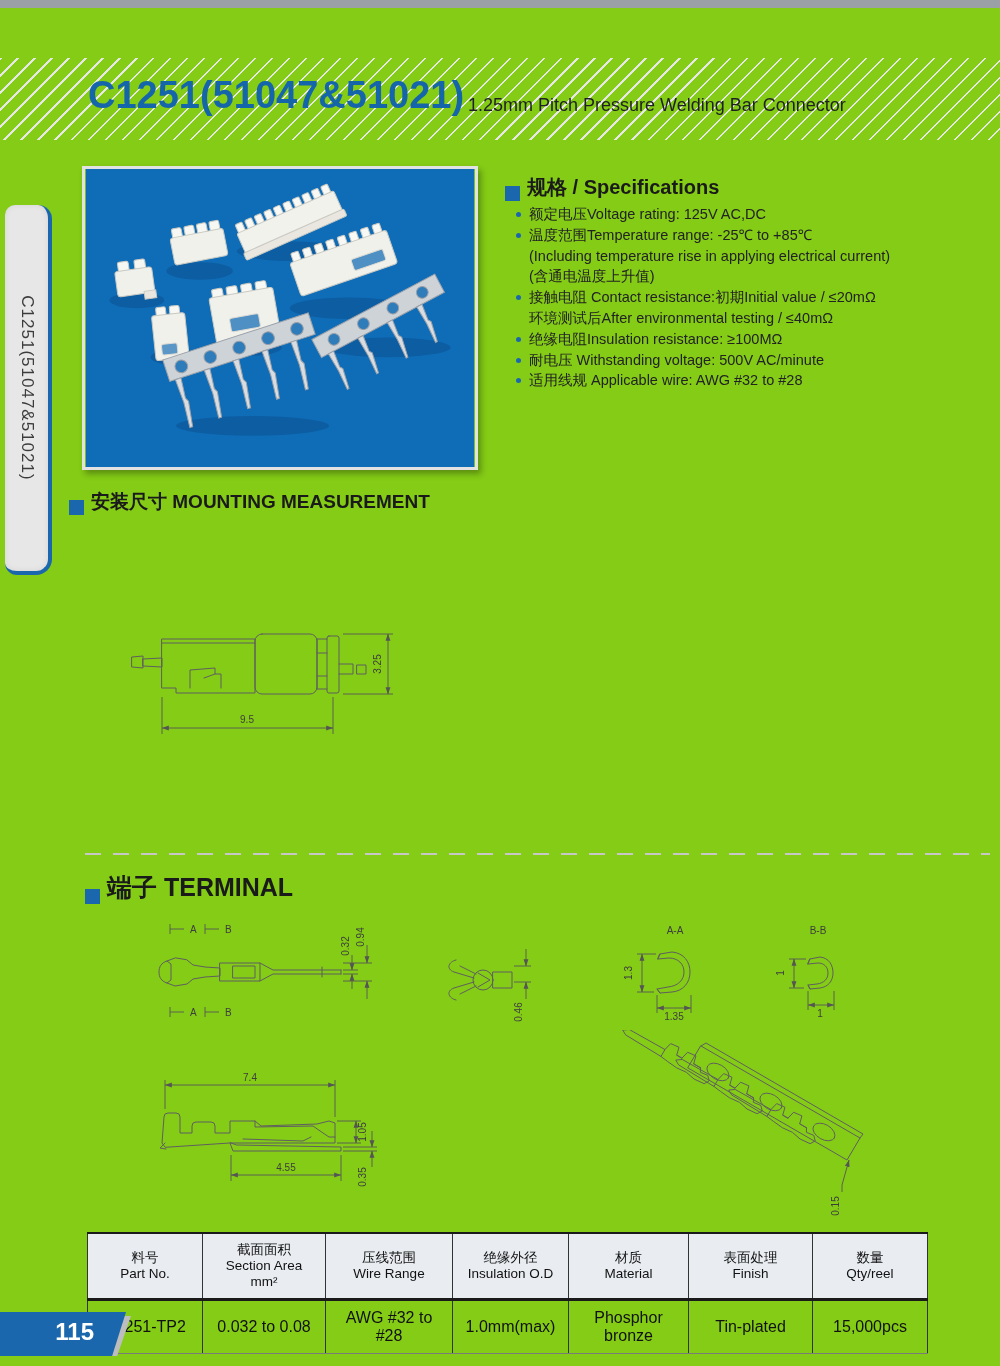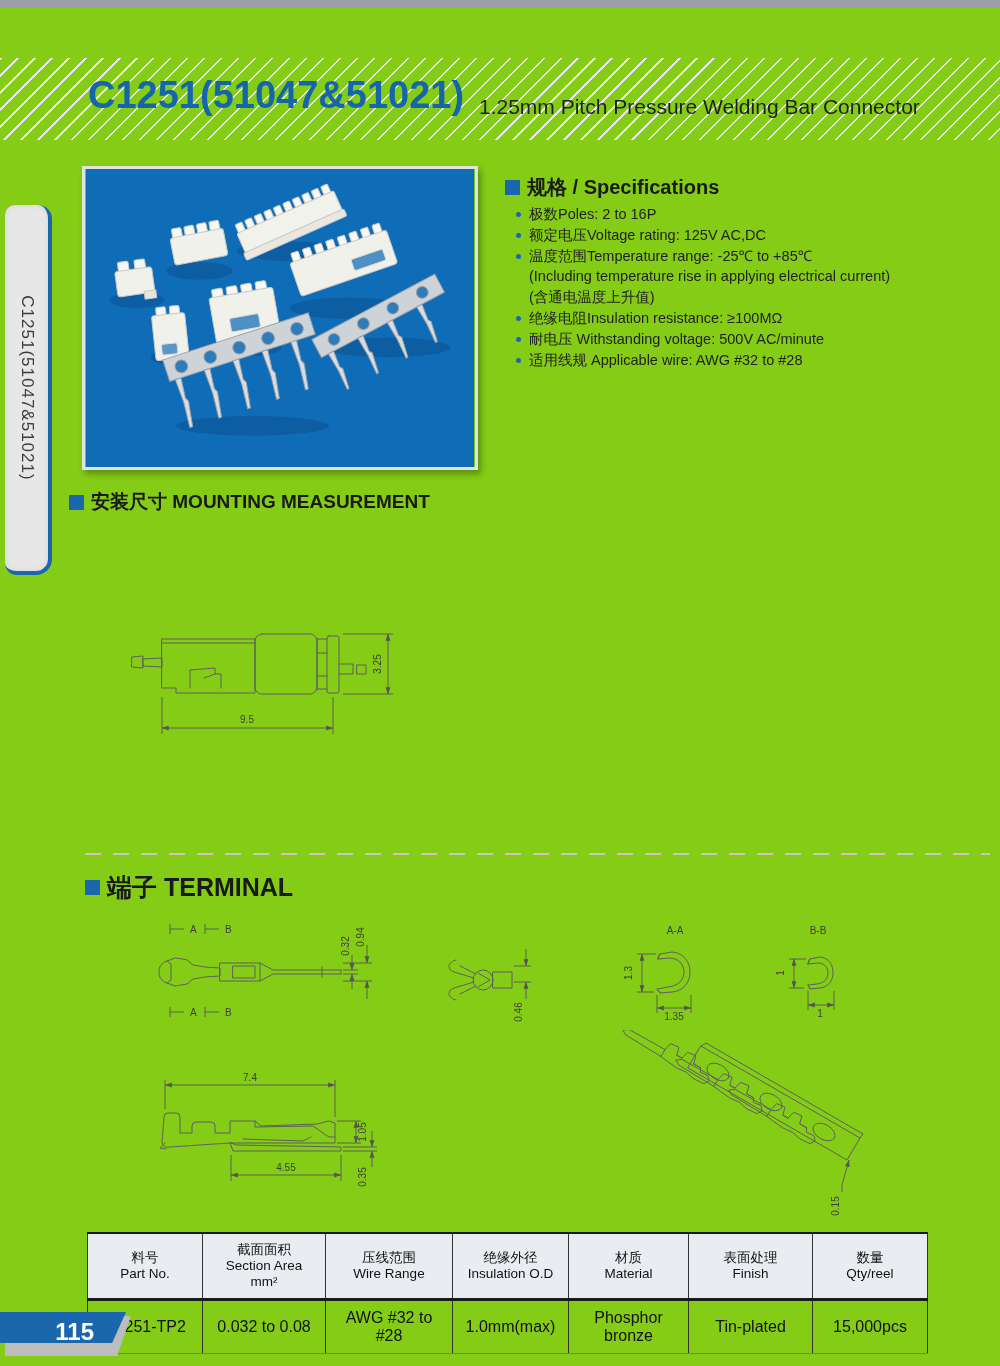--- a/index.html
+++ b/index.html
@@ -6,37 +6,37 @@
   #page{position:relative;width:1000px;height:1366px;background:#84cc16;overflow:hidden;
         font-family:"Liberation Sans",sans-serif;margin:8px auto;}
   #page *{box-sizing:border-box;}
   svg{font-family:"Liberation Sans",sans-serif;}
 
   
   .hatch-band{position:absolute;left:0;top:50px;width:1000px;height:82px;
     background:repeating-linear-gradient(135deg,#e7e7e7 0 1.6px,transparent 1.6px 12px);}
   .title{position:absolute;left:88px;top:66px;margin:0;font-size:38px;font-weight:bold;
     color:#1565ab;letter-spacing:0;}
-  .subtitle{position:absolute;left:479px;top:87px;font-size:21px;color:#1f2023;}
+  .subtitle{position:absolute;left:468px;top:87px;font-size:18px;color:#1f2023;}
 
   
   .side-tab{position:absolute;left:5px;top:197px;width:47px;height:370px;background:#e7e7e7;
     border-right:4px solid #1b67ae;border-bottom:4px solid #1b67ae;
     border-radius:10px 14px 16px 12px;display:flex;align-items:center;justify-content:center;
     box-shadow:inset 0 0 6px rgba(0,0,0,.08);}
   .side-tab-text{white-space:nowrap;transform:rotate(90deg);font-size:17px;color:#3c3c3c;
     letter-spacing:1px;}
 
   
   .photo{position:absolute;left:82px;top:158px;width:396px;height:304px;border:3px solid #e2e2e2;
     box-shadow:3px 4px 6px rgba(0,0,0,.3);}
   .photo svg{display:block;width:100%;height:100%;}
 
   
-  .sec-heading{position:absolute;display:flex;align-items:center;color:#1a1a1a;font-weight:600;}
+  .sec-heading{position:absolute;display:flex;align-items:flex-end;color:#1a1a1a;font-weight:600;}
   .sq{display:inline-block;width:15px;height:15px;background:#1b67ae;margin-right:7px;flex:0 0 auto;}
 
   
   .spec-list{position:absolute;left:529px;top:196px;width:460px;font-size:14.5px;color:#222;}
   .spec-line{position:relative;line-height:20.8px;}
   .spec-line.bullet::before{content:"";position:absolute;left:-13px;top:8px;width:5px;height:5px;
     border-radius:50%;background:#1b67ae;}
 
   .dashed-divider{position:absolute;left:85px;top:845px;width:905px;height:2px;
     background:repeating-linear-gradient(90deg,#c7c7c7 0 16px,transparent 16px 28px);}
@@ -58,21 +58,21 @@
     font-weight:normal;height:38px;font-size:13.5px;line-height:16px;}
   .spec-table td{border-bottom:1.5px solid #7a7a7a;height:27px;font-size:16px;}
   .spec-table .cn,.spec-table .en{display:block;}
   .spec-table col.c1{width:115px}.spec-table col.c2{width:123px}.spec-table col.c3{width:127px}
   .spec-table col.c4{width:116px}.spec-table col.c5{width:120px}.spec-table col.c6{width:124px}
   .spec-table col.c7{width:115px}
 
   
   .page-tab-shadow{position:absolute;left:5px;top:1308px;width:126px;height:40px;background:#bdbdbd;
     clip-path:polygon(0 0,100% 0,89% 100%,0 100%);}
-  .page-tab{position:absolute;left:0;top:1304px;width:126px;height:31px;background:#1b67ae;
+  .page-tab{position:absolute;left:0;top:1304px;width:126px;height:44px;background:#1b67ae;
     clip-path:polygon(0 0,100% 0,89% 100%,0 100%);color:#fff;font-size:24px;font-weight:bold;
     text-align:right;line-height:40px;padding-right:32px;}
 </style>
 </head>
 <body>
 
 <div id="page">
 
   <svg width="0" height="0" style="position:absolute">
     <defs>
@@ -196,25 +196,26 @@
         </g>
       </g>
     </svg>
   </div>
 
   <div class="sec-heading" style="left:505px;top:166px;font-size:20px;">
     <span class="sq"></span>
     <span>规格 / Specifications</span>
   </div>
   <div class="spec-list">
-    <div class="spec-line bullet">极数Poles: 2 to 16P</div>
     <div class="spec-line bullet">额定电压Voltage rating: 125V AC,DC</div>
     <div class="spec-line bullet">温度范围Temperature range: -25℃ to +85℃</div>
     <div class="spec-line">(Including temperature rise in applying electrical current)</div>
     <div class="spec-line">(含通电温度上升值)</div>
+    <div class="spec-line bullet">接触电阻 Contact resistance:初期Initial value / ≤20mΩ</div>
+    <div class="spec-line">环境测试后After environmental testing / ≤40mΩ</div>
     <div class="spec-line bullet">绝缘电阻Insulation resistance: ≥100MΩ</div>
     <div class="spec-line bullet">耐电压 Withstanding voltage: 500V AC/minute</div>
     <div class="spec-line bullet">适用线规 Applicable wire: AWG #32 to #28</div>
   </div>
 
   <div class="sec-heading" style="left:69px;top:481px;font-size:19px;">
     <span class="sq"></span>
     <span>安装尺寸 MOUNTING MEASUREMENT</span>
   </div>
 

